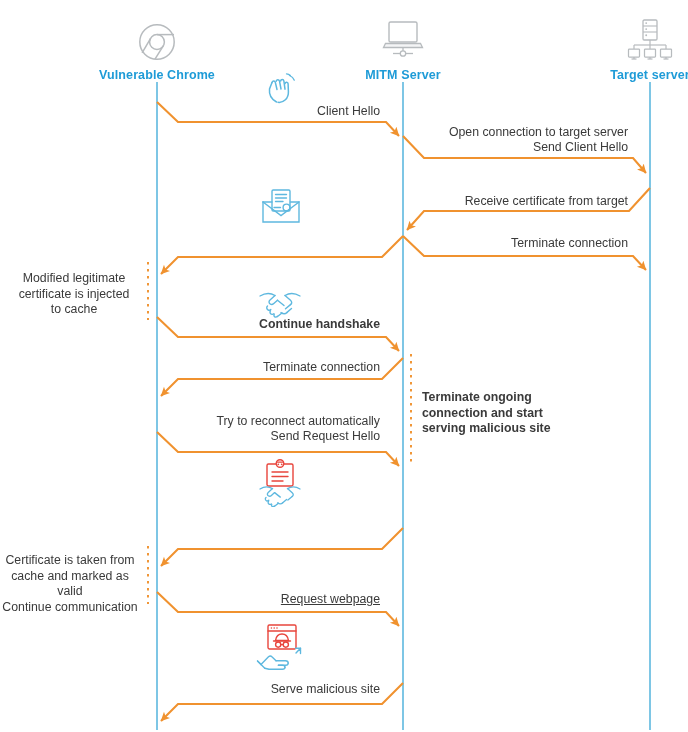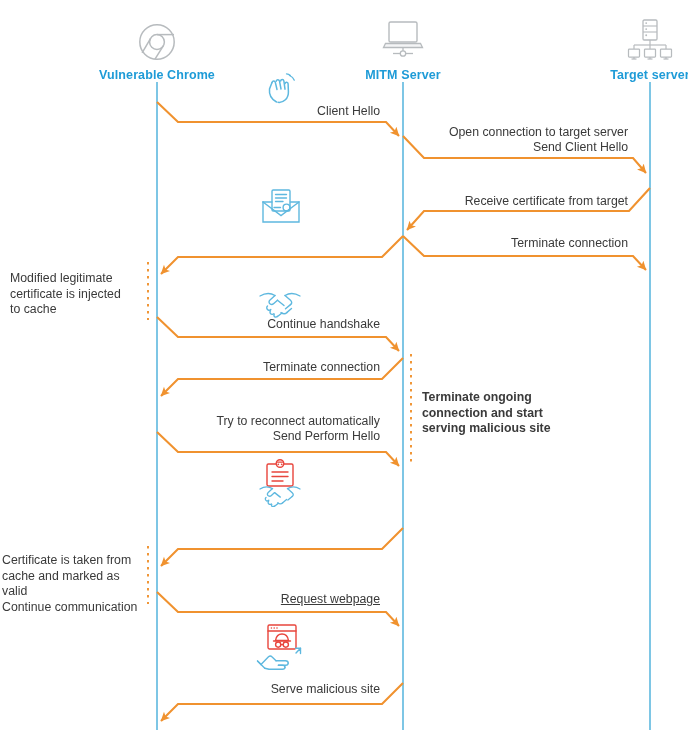--- a/index.html
+++ b/index.html
@@ -20,21 +20,21 @@
     letter-spacing:0.1px;white-space:nowrap;
   }
   .actor-icon{height:46px;display:flex;align-items:flex-end;justify-content:center;margin-bottom:4px;}
 
   .msg{
     position:absolute;text-align:right;
     color:#3A3A3A;font-size:12.3px;line-height:15px;
     white-space:pre-line;
   }
   .note{
-    position:absolute;text-align:left;
+    position:absolute;text-align:center;
     color:#3A3A3A;font-size:12.3px;line-height:15.5px;
     white-space:pre-line;
   }
   .note.left-align{text-align:left;}
   .step-icon{position:absolute;}
 </style>
 </head>
 <body>
 
 <div id="stage">
@@ -244,26 +244,26 @@
   <div class="msg" style="left:180px; top:104px; width:200px;">Client Hello</div>
 
   <div class="msg" style="left:428px; top:125px; width:200px;">Open connection to target server
 Send Client Hello</div>
 
   <div class="msg" style="left:428px; top:194px; width:200px;">Receive certificate from target</div>
 
 
   <div class="msg" style="left:428px; top:236px; width:200px;">Terminate connection</div>
 
-  <div class="msg" style="left:180px; top:317px; width:200px;">Continue handshake</div>
+  <div class="msg" style="left:180px; top:317px; width:200px;font-weight:bold;">Continue handshake</div>
 
   <div class="msg" style="left:180px; top:360px; width:200px;">Terminate connection</div>
 
   <div class="msg" style="left:180px; top:414px; width:200px;">Try to reconnect automatically
-Send Perform Hello</div>
+Send Request Hello</div>
 
 
   <div class="msg" style="left:180px; top:592px; width:200px;text-decoration:underline;">Request webpage</div>
 
   <div class="msg" style="left:180px; top:682px; width:200px;">Serve malicious site</div>
 
   <div class="note" style="left:10px; top:271px; width:128px;">Modified legitimate
 certificate is injected
 to cache</div>
 

